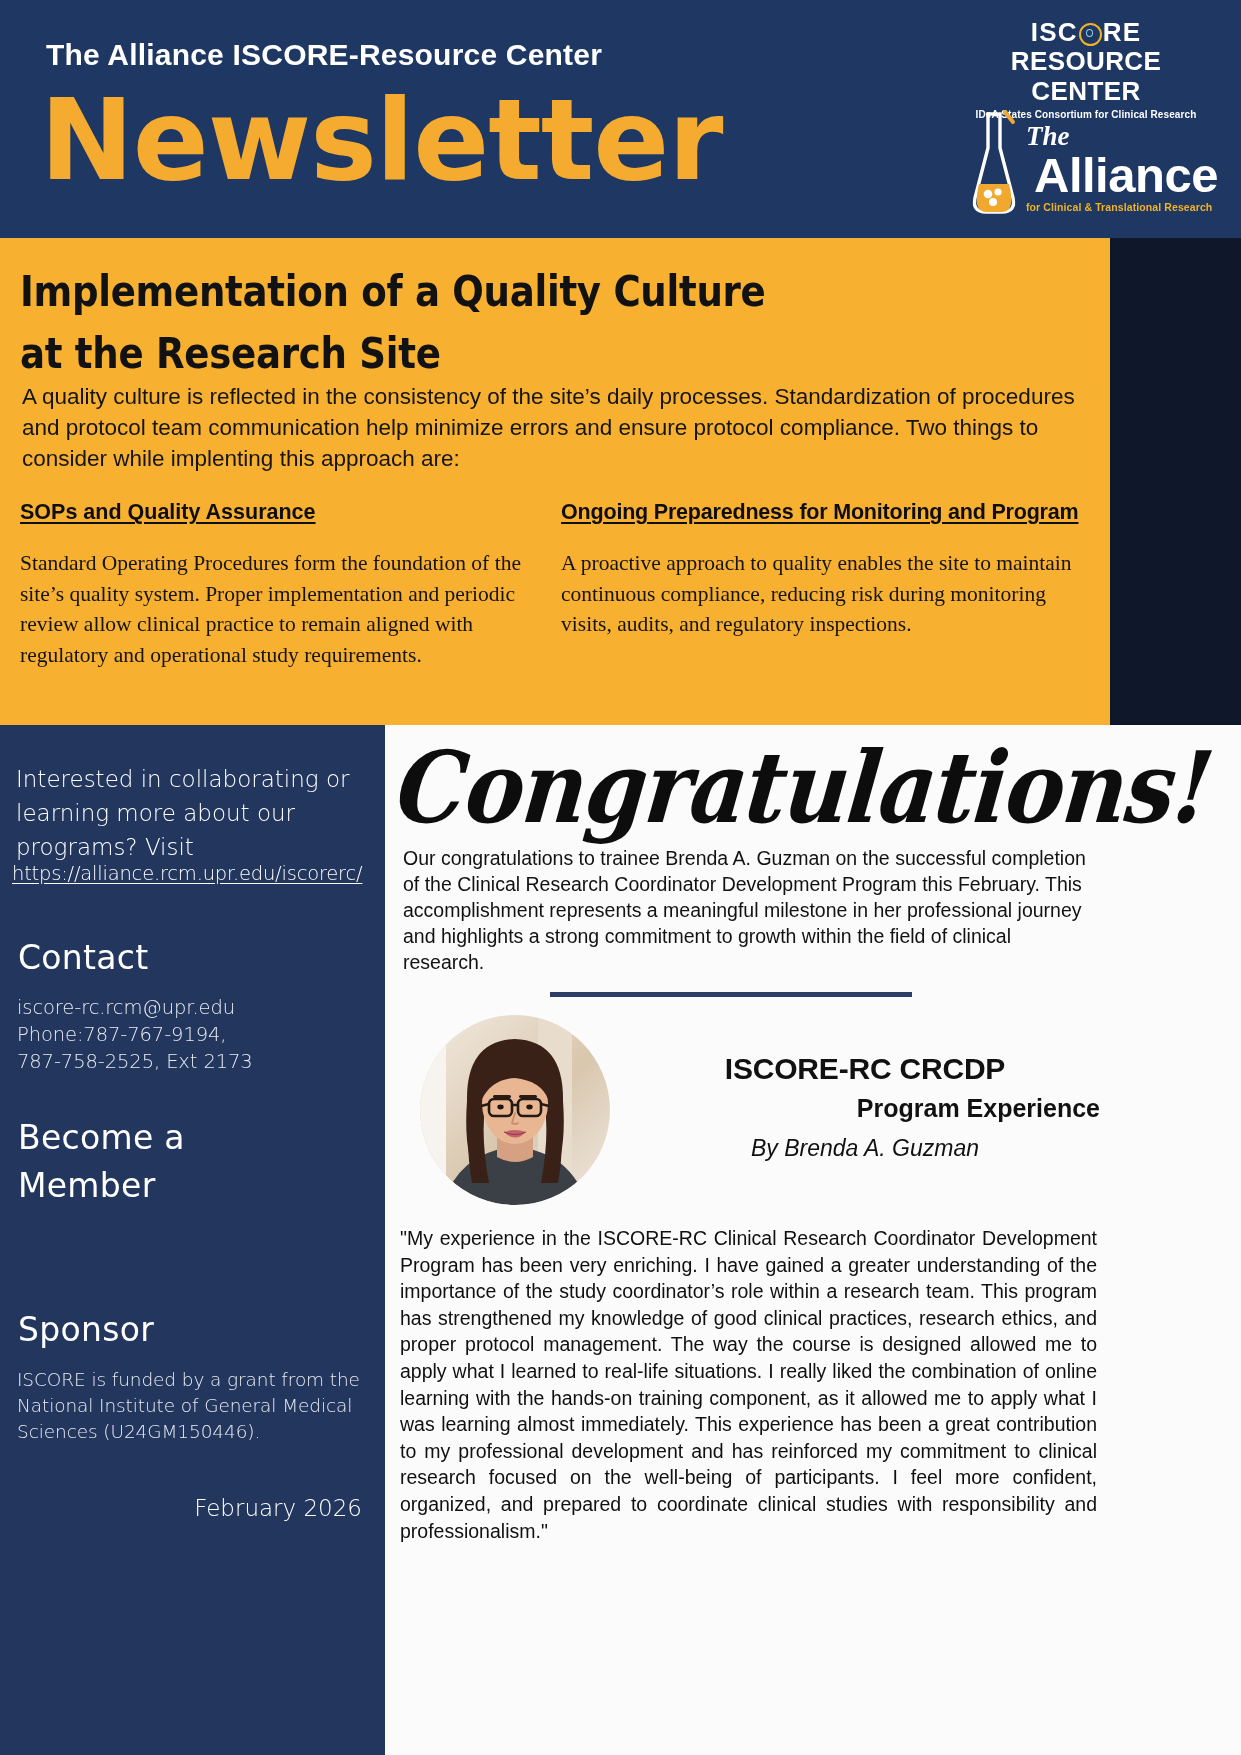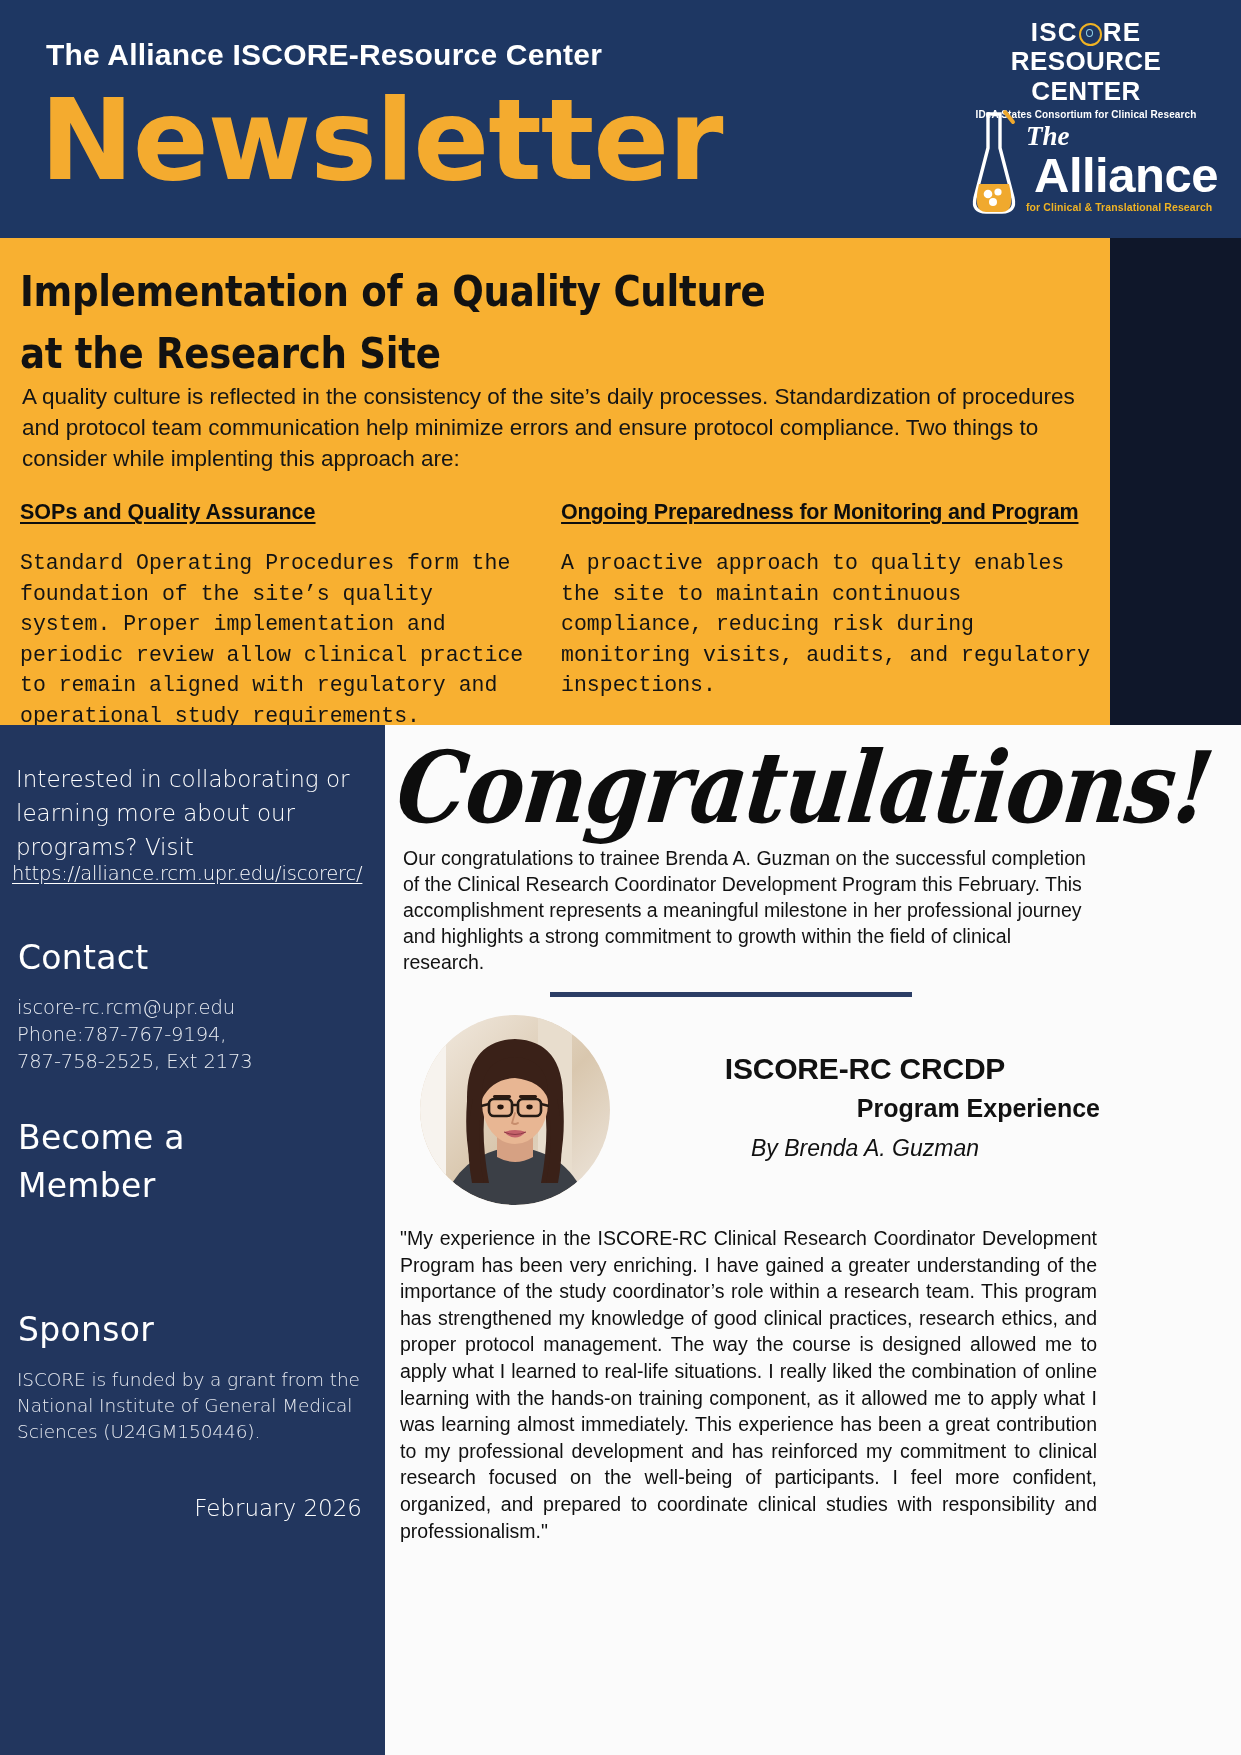--- a/index.html
+++ b/index.html
@@ -199,21 +199,21 @@
   }
   .col-title.narrow {
     font-family: "Liberation Sans Narrow", "Liberation Sans", sans-serif;
     letter-spacing: -0.2px;
   }
   .col-body {
     margin-top: 22px;
     font-size: 21.5px;
     line-height: 30.5px;
     color: #141414;
-    font-family: Liberation Mono, monospace;
+    font-family: Liberation Serif, serif;
   }
 
   
   .sidebar {
     position: absolute;
     left: 0; top: 725px;
     width: 385px;
     height: 1030px;
     background: #22365e;
   }

